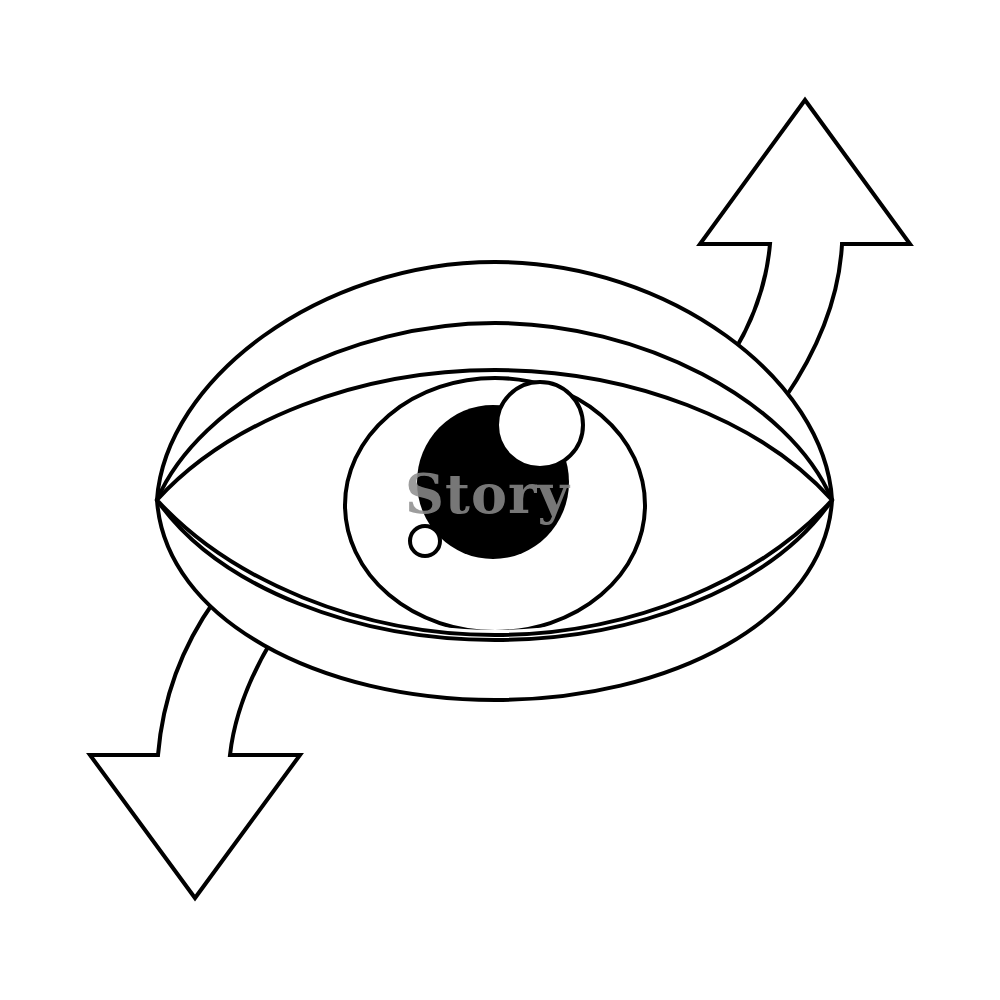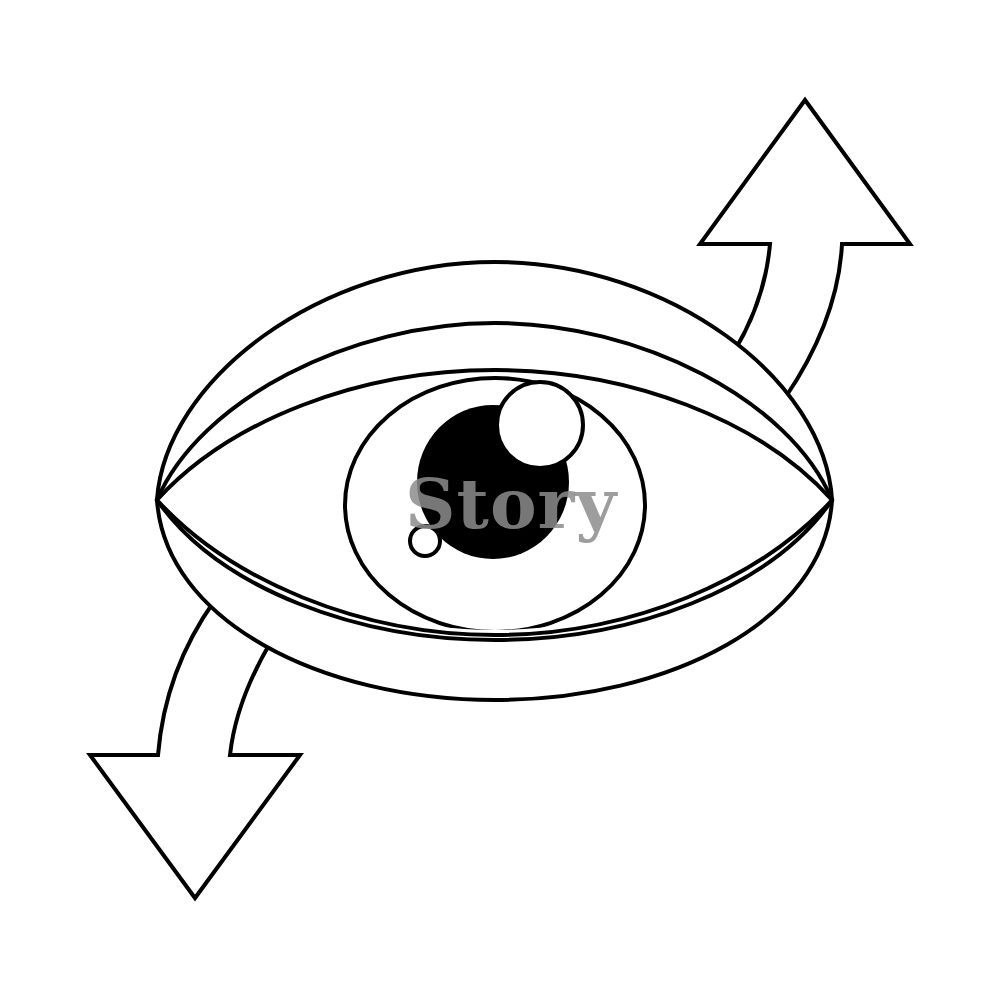--- a/index.html
+++ b/index.html
@@ -4,21 +4,21 @@
   <style>
     html, body { margin: 0; padding: 0; background: #ffffff; }
     body { width: 1000px; height: 1000px; position: relative; overflow: hidden; font-family: "DejaVu Serif", serif; }
     #art { position: absolute; left: 0; top: 0; width: 1000px; height: 1000px; }
     .stroke { fill: #ffffff; stroke: #000000; stroke-width: 4; stroke-linejoin: miter; stroke-linecap: round; }
     .line { fill: none; stroke: #000000; stroke-width: 4; stroke-linecap: round; }
     .pupil { fill: #000000; }
     .highlight { fill: #ffffff; stroke: #000000; stroke-width: 4; }
     .watermark {
       position: absolute; left: 405px; top: 462px;
-      font-family: "DejaVu Serif", serif; font-weight: bold; font-size: 70px;
+      font-family: "DejaVu Serif", serif; font-weight: bold; font-size: 54px;
       color: rgba(140,140,140,0.85); letter-spacing: 1px; pointer-events: none;
     }
   </style>
 </head>
 <body>
 
 <svg id="art" viewBox="0 0 1000 1000" xmlns="http://www.w3.org/2000/svg">
   <defs>
     <clipPath id="openingClip">
       <path d="M157,500 Q495,240 832,500 Q495,760 157,500 Z"></path>

